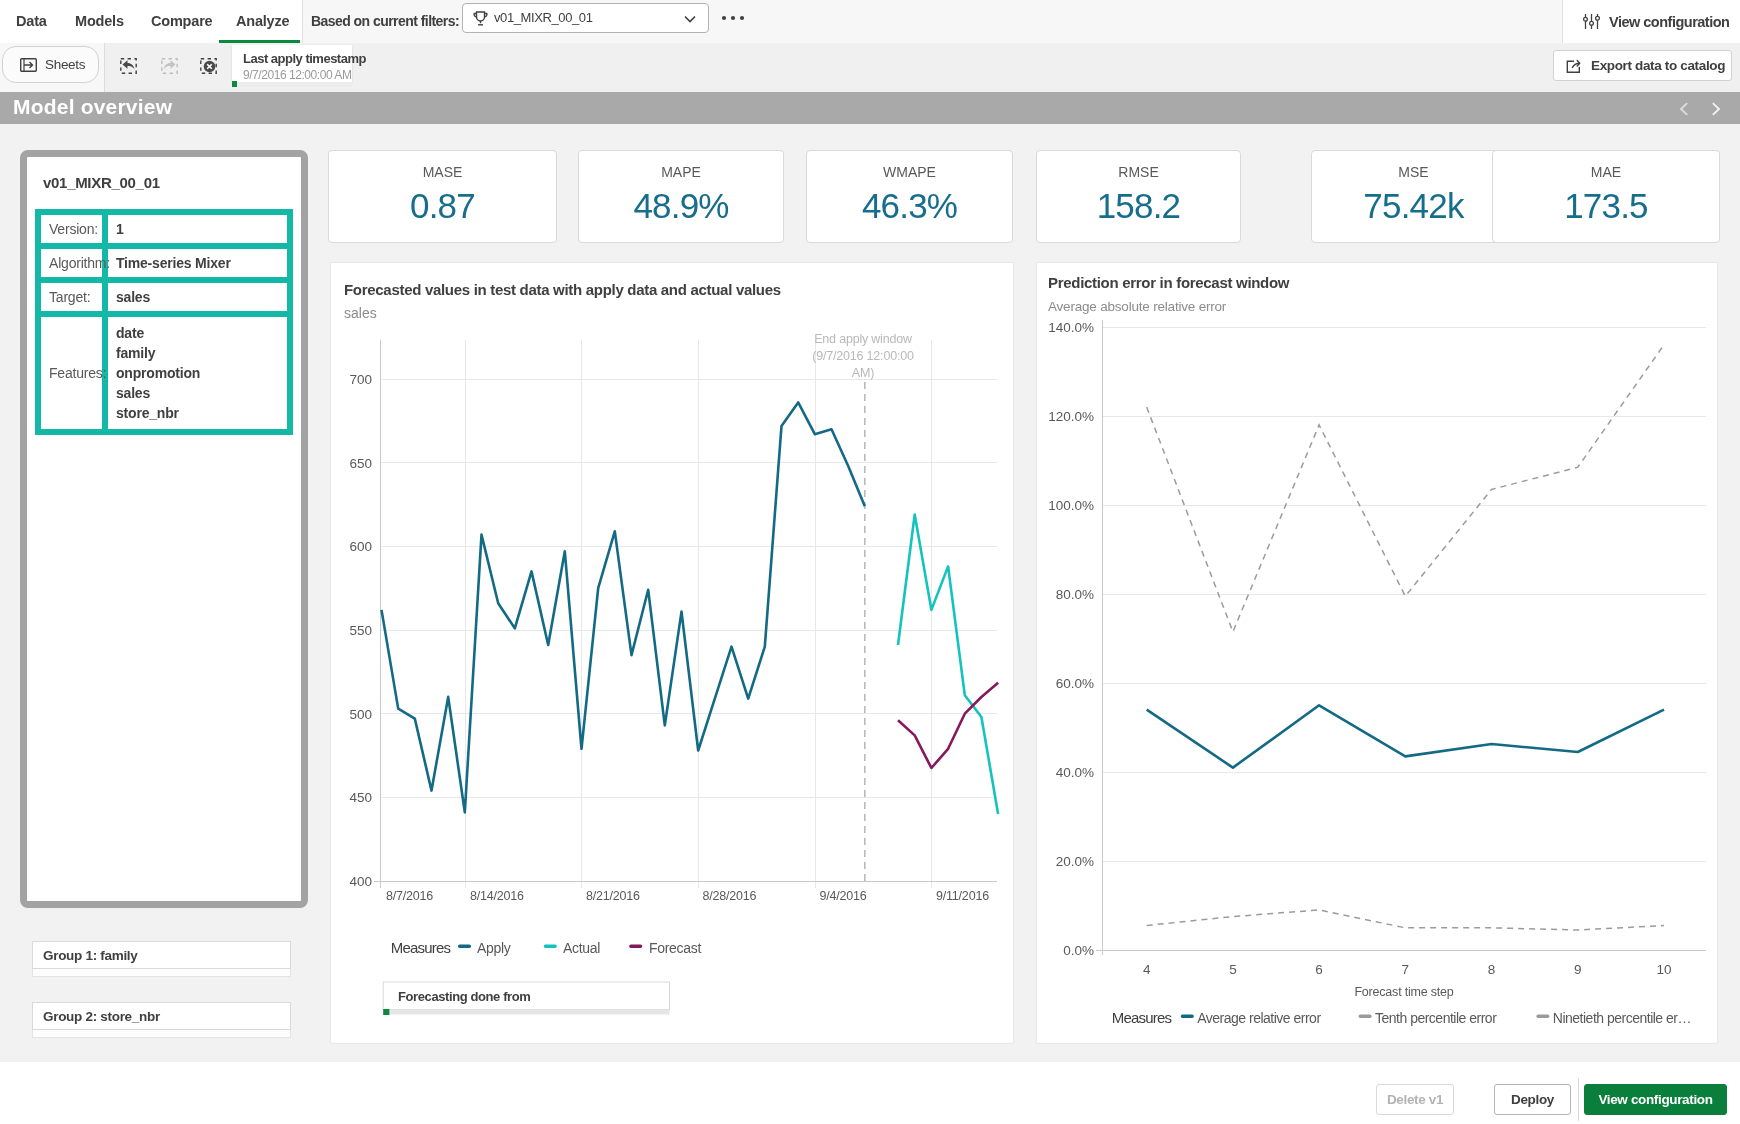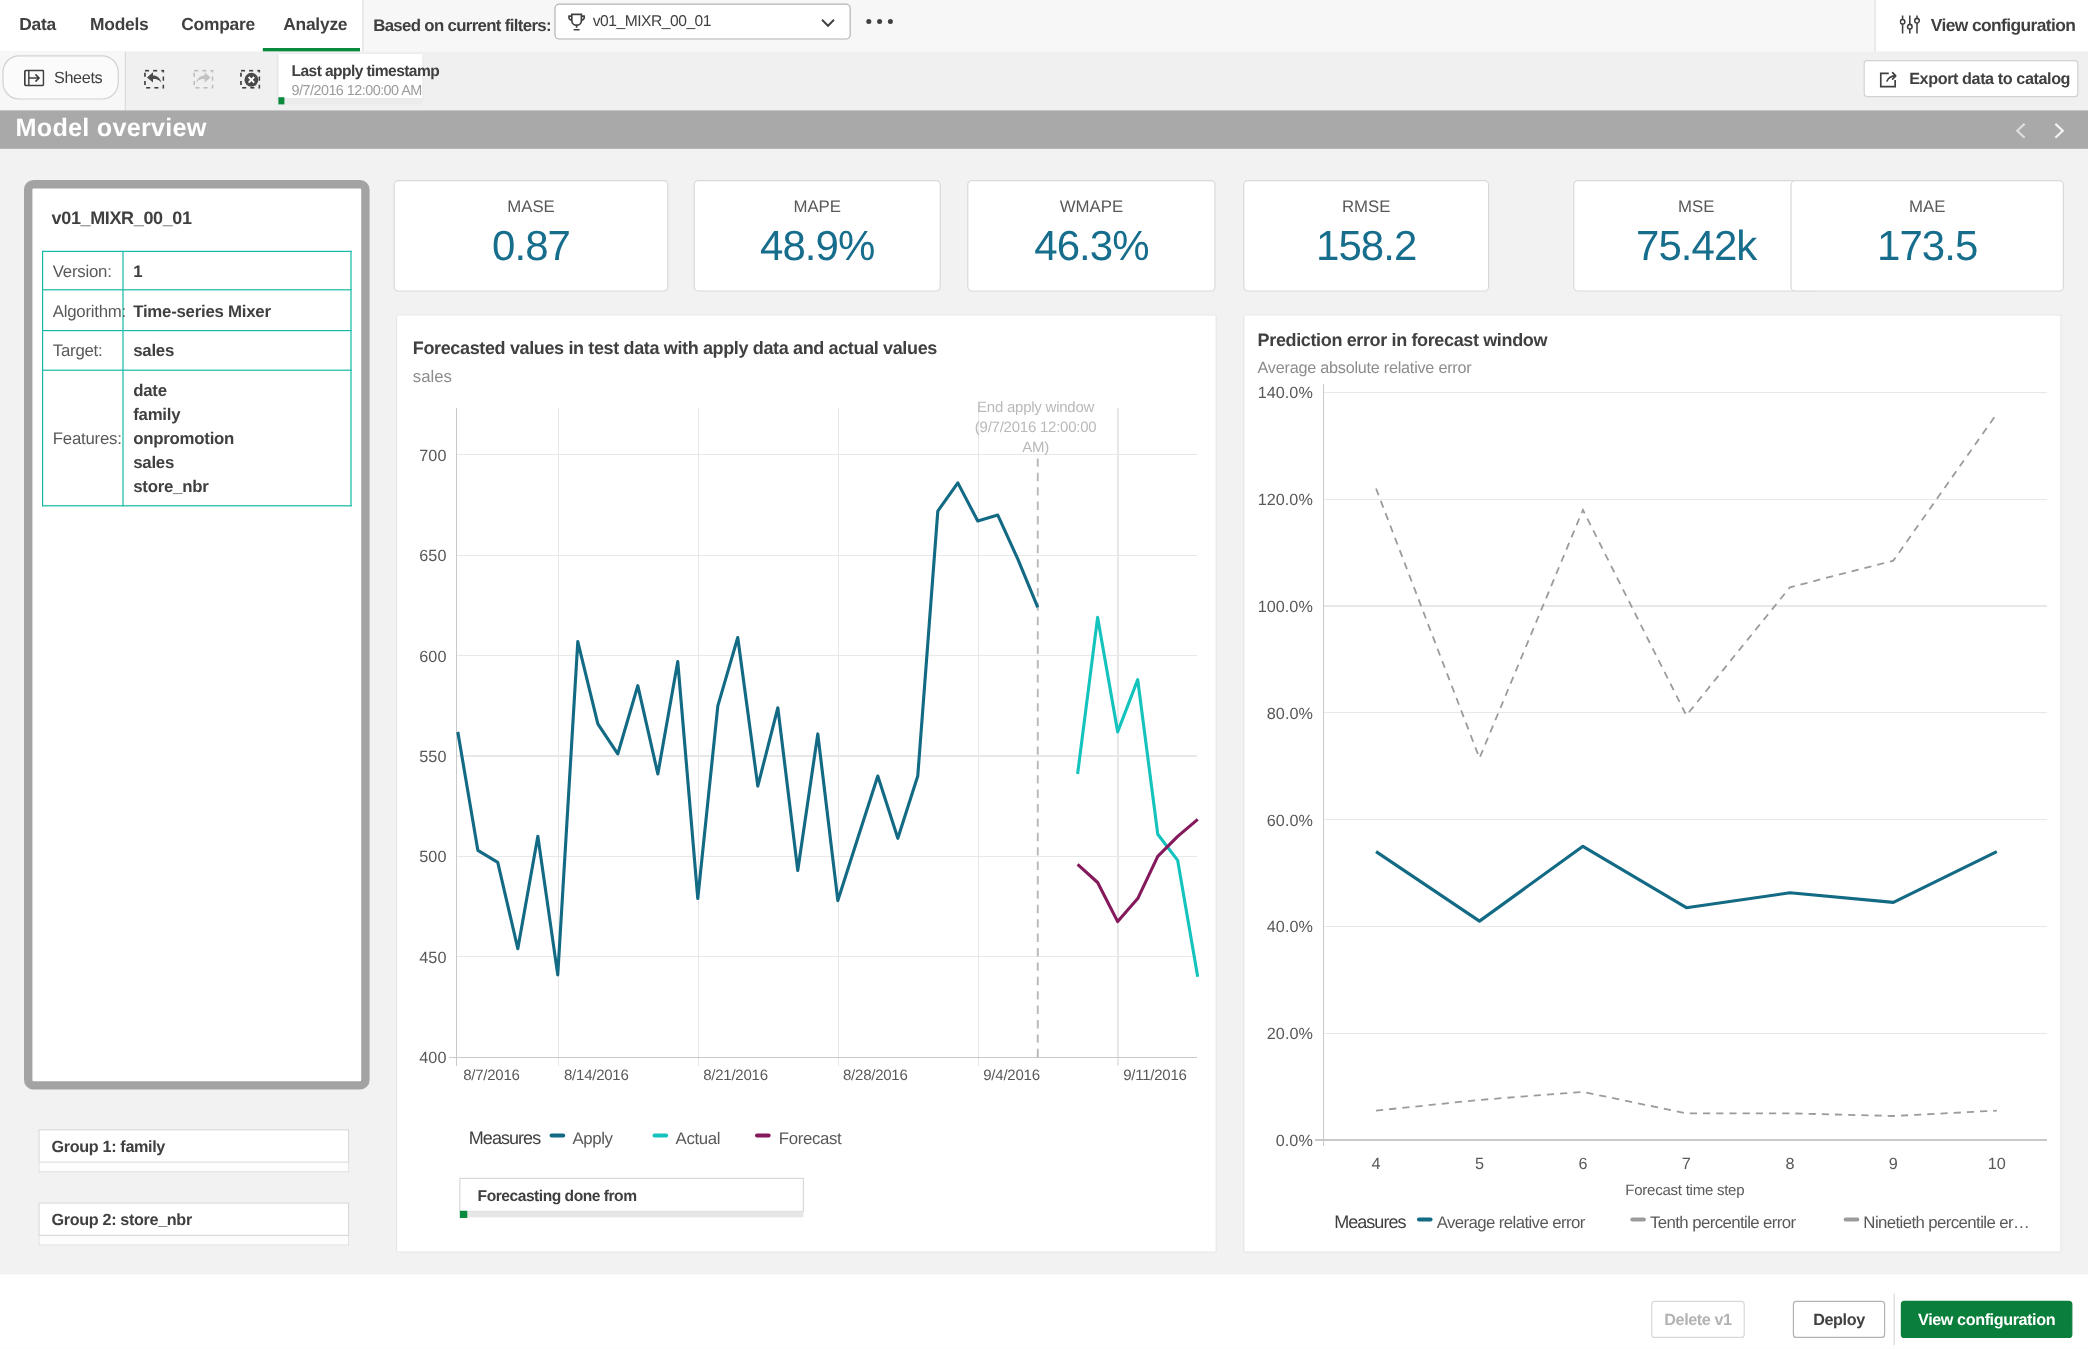--- a/index.html
+++ b/index.html
@@ -27,21 +27,21 @@
   #laststrip { left:232px; top:82px; width:120px; height:5px; background:#ececec; }
   #lastgreen { left:232px; top:81px; width:5px; height:6px; background:#098a3d; }
   #exportbtn { left:1553px; top:50px; width:179px; height:31px; background:#fff; border:1px solid #d2d2d2; border-radius:3px; line-height:29px; font-size:13.5px; letter-spacing:-0.35px; font-weight:bold; padding-left:37px; white-space:nowrap; }
   
   #sheetbar { left:0; top:92px; width:1740px; height:32px; background:#a9a9a9; color:#fff; }
   #sheetbar .t { position:absolute; left:13px; top:3px; font-size:21px; font-weight:bold; letter-spacing:.2px; }
   
   #lcard { left:20px; top:150px; width:288px; height:758px; background:#fff; border:7px solid #a3a3a3; border-radius:8px; }
   #lcard h3 { position:absolute; left:16px; top:17px; font-size:15px; letter-spacing:-0.3px; font-weight:bold; }
   #ltable { position:absolute; left:8px; top:52px; width:258px; border-collapse:collapse; table-layout:fixed; }
-  #ltable td { border:1px solid #14b8a6; font-size:14px; letter-spacing:-0.2px; vertical-align:middle; padding:6px 8px; }
+  #ltable td { border:6px solid #14b8a6; font-size:14px; letter-spacing:-0.2px; vertical-align:middle; padding:6px 8px; }
   #ltable td.lab { width:67px; color:#595959; font-weight:normal; }
   #ltable td.val { font-weight:bold; color:#404040; }
   #ltable .feat div { line-height:20px; }
   
   .gbox { left:32px; width:259px; height:28px; background:#fff; border:1px solid #d9d9d9; font-size:13.5px; letter-spacing:-0.3px; font-weight:bold; line-height:27px; padding-left:10px; }
   .gstrip { left:32px; width:259px; height:8px; background:#fdfdfd; border:1px solid #e3e3e3; border-top:none; }
   
   .kpi { top:150px; height:93px; background:#fff; border:1px solid #d9d9d9; border-radius:4px; text-align:center; }
   .kpi .lab { margin-top:13px; font-size:14px; color:#595959; }
   .kpi .val { margin-top:6px; font-size:35px; letter-spacing:-0.8px; color:#176d8c; }

